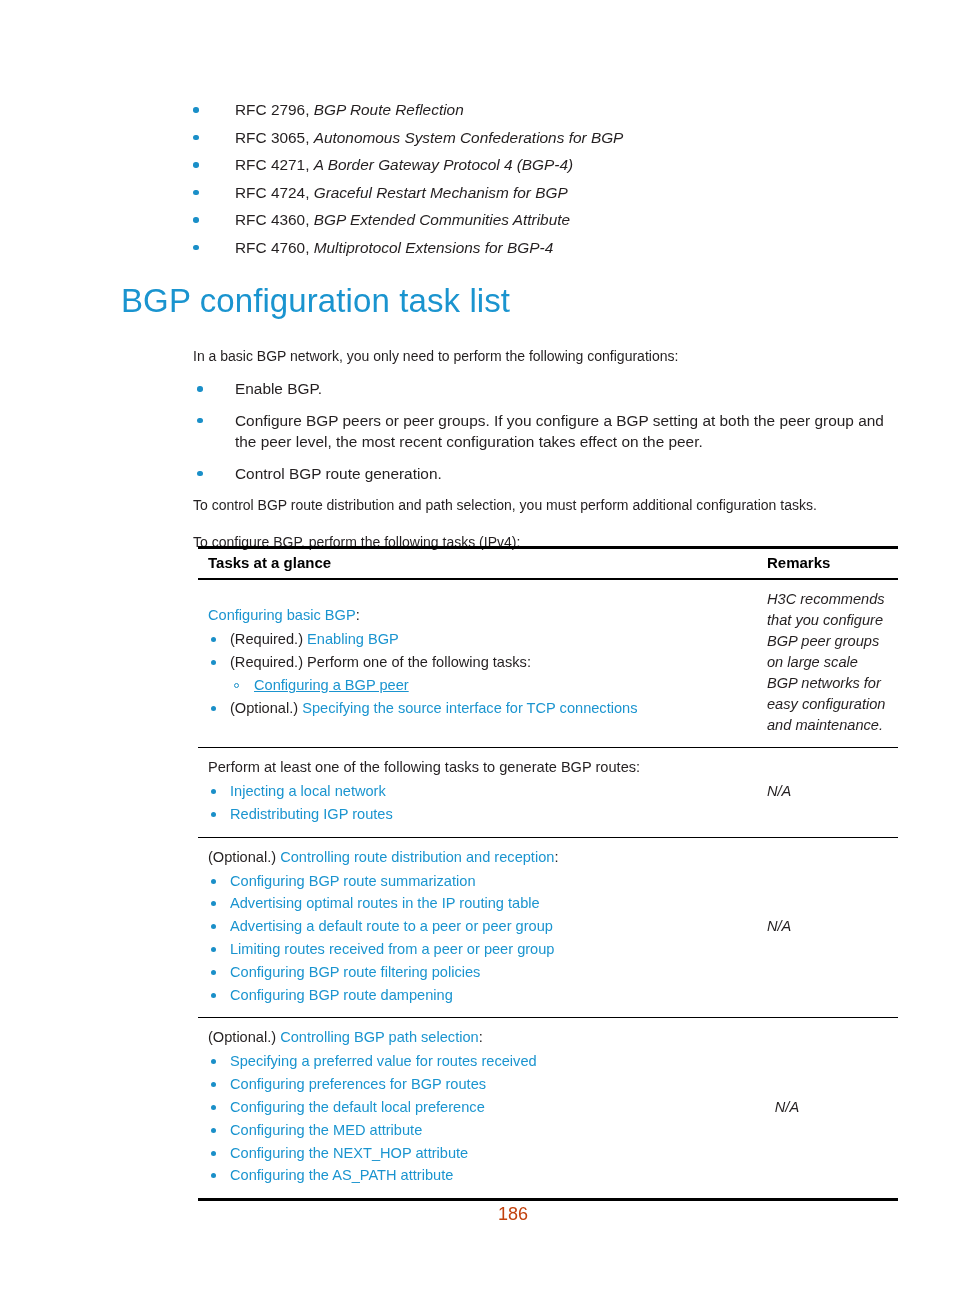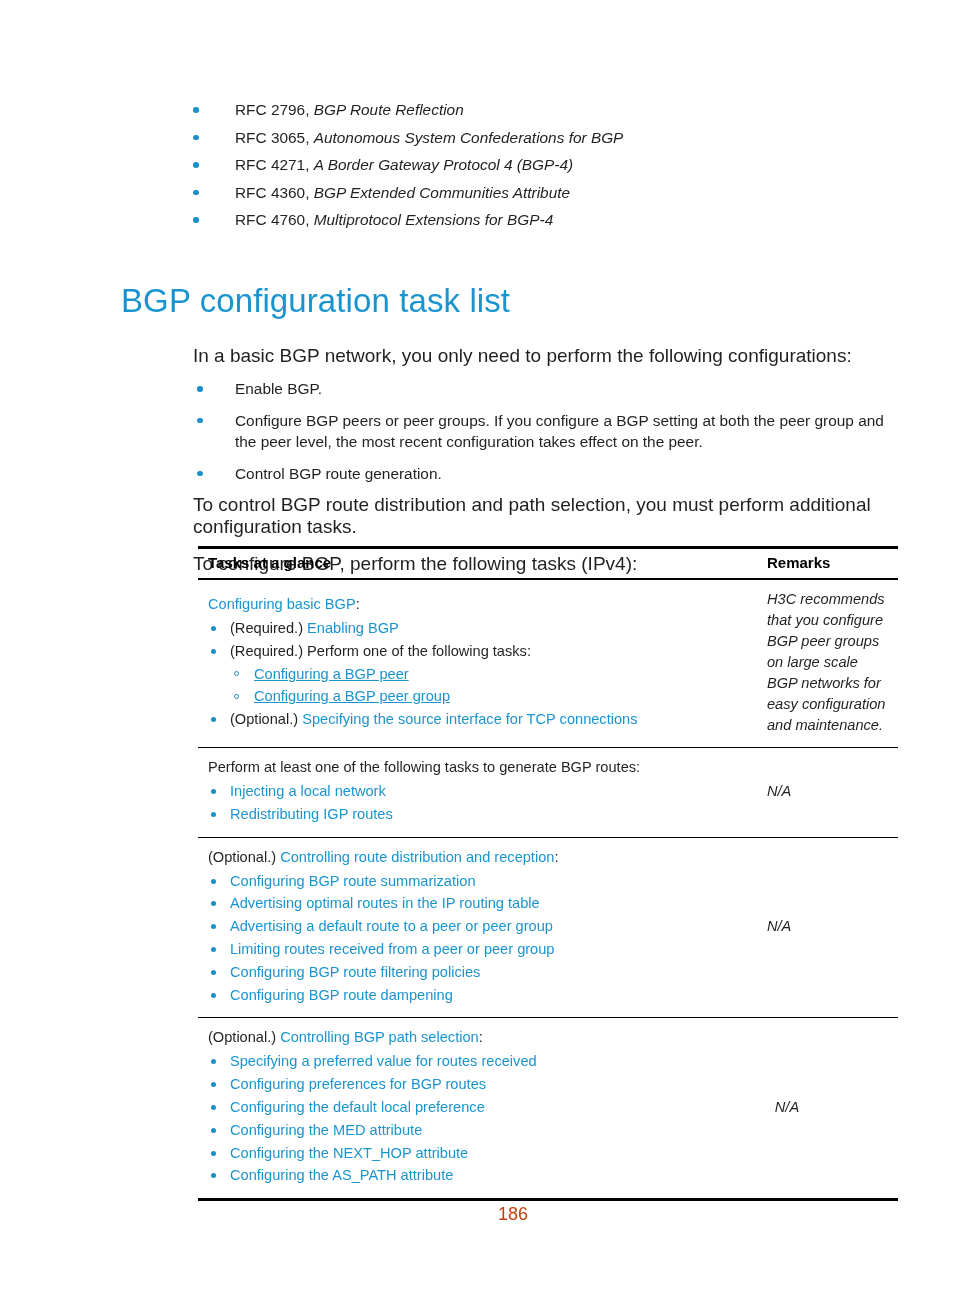--- a/index.html
+++ b/index.html
@@ -71,21 +71,21 @@
   }
 
   
   .intro {
     position: absolute;
     left: 157px;
     top: 345px;
     width: 712px;
   }
   .para {
-    font-size: 19px;
+    font-size: 14px;
     line-height: 22px;
     margin: 0 0 11px 0;
     color: #231f20;
   }
   .blist {
     list-style: none;
     margin: 0 0 9px 0;
     padding: 0;
   }
   .blist > li {
@@ -217,20 +217,21 @@
 </style>
 </head>
 <body>
 
 <div class="page">
 
   <ul class="rfc-list" id="rfcList">
       <li><span>RFC 2796, </span><span class="ital">BGP Route Reflection</span></li>
       <li><span>RFC 3065, </span><span class="ital">Autonomous System Confederations for BGP</span></li>
       <li><span>RFC 4271, </span><span class="ital">A Border Gateway Protocol 4 (BGP-4)</span></li>
+      <li><span>RFC 4724, </span><span class="ital">Graceful Restart Mechanism for BGP</span></li>
       <li><span>RFC 4360, </span><span class="ital">BGP Extended Communities Attribute</span></li>
       <li><span>RFC 4760, </span><span class="ital">Multiprotocol Extensions for BGP-4</span></li>
     </ul>
 
   <h1 class="h1">BGP configuration task list</h1>
 
   <div class="intro">
     <p class="para">In a basic BGP network, you only need to perform the following configurations:</p>
     <ul class="blist" id="introList">
         <li>Enable BGP.</li>
@@ -251,21 +252,20 @@
       </div>
     </div>
     <div id="tableBody">
         <div class="trow">
           <div class="c1">
             <p class="lead"><span class="lnk">Configuring basic BGP</span><span class="blk">:</span></p>
             <ul class="tl">
               <li><span class="blk">(Required.) </span><span class="lnk">Enabling BGP</span></li>
               <li><span class="blk">(Required.) Perform one of the following tasks:</span><ul class="sub">
                   <li class="lnk">Configuring a BGP peer</li>
-                  <li class="lnk">Configuring a BGP peer group</li>
                 </ul></li>
               <li><span class="blk">(Optional.) </span><span class="lnk">Specifying the source interface for TCP connections</span></li>
             </ul>
           </div>
           <div class="c2">H3C recommends that you configure BGP peer groups on large scale BGP networks for easy configuration and maintenance.</div>
         </div>
         <div class="trow">
           <div class="c1">
             <p class="lead"><span class="blk">Perform at least one of the following tasks to generate BGP routes:</span></p>
             <ul class="tl">

